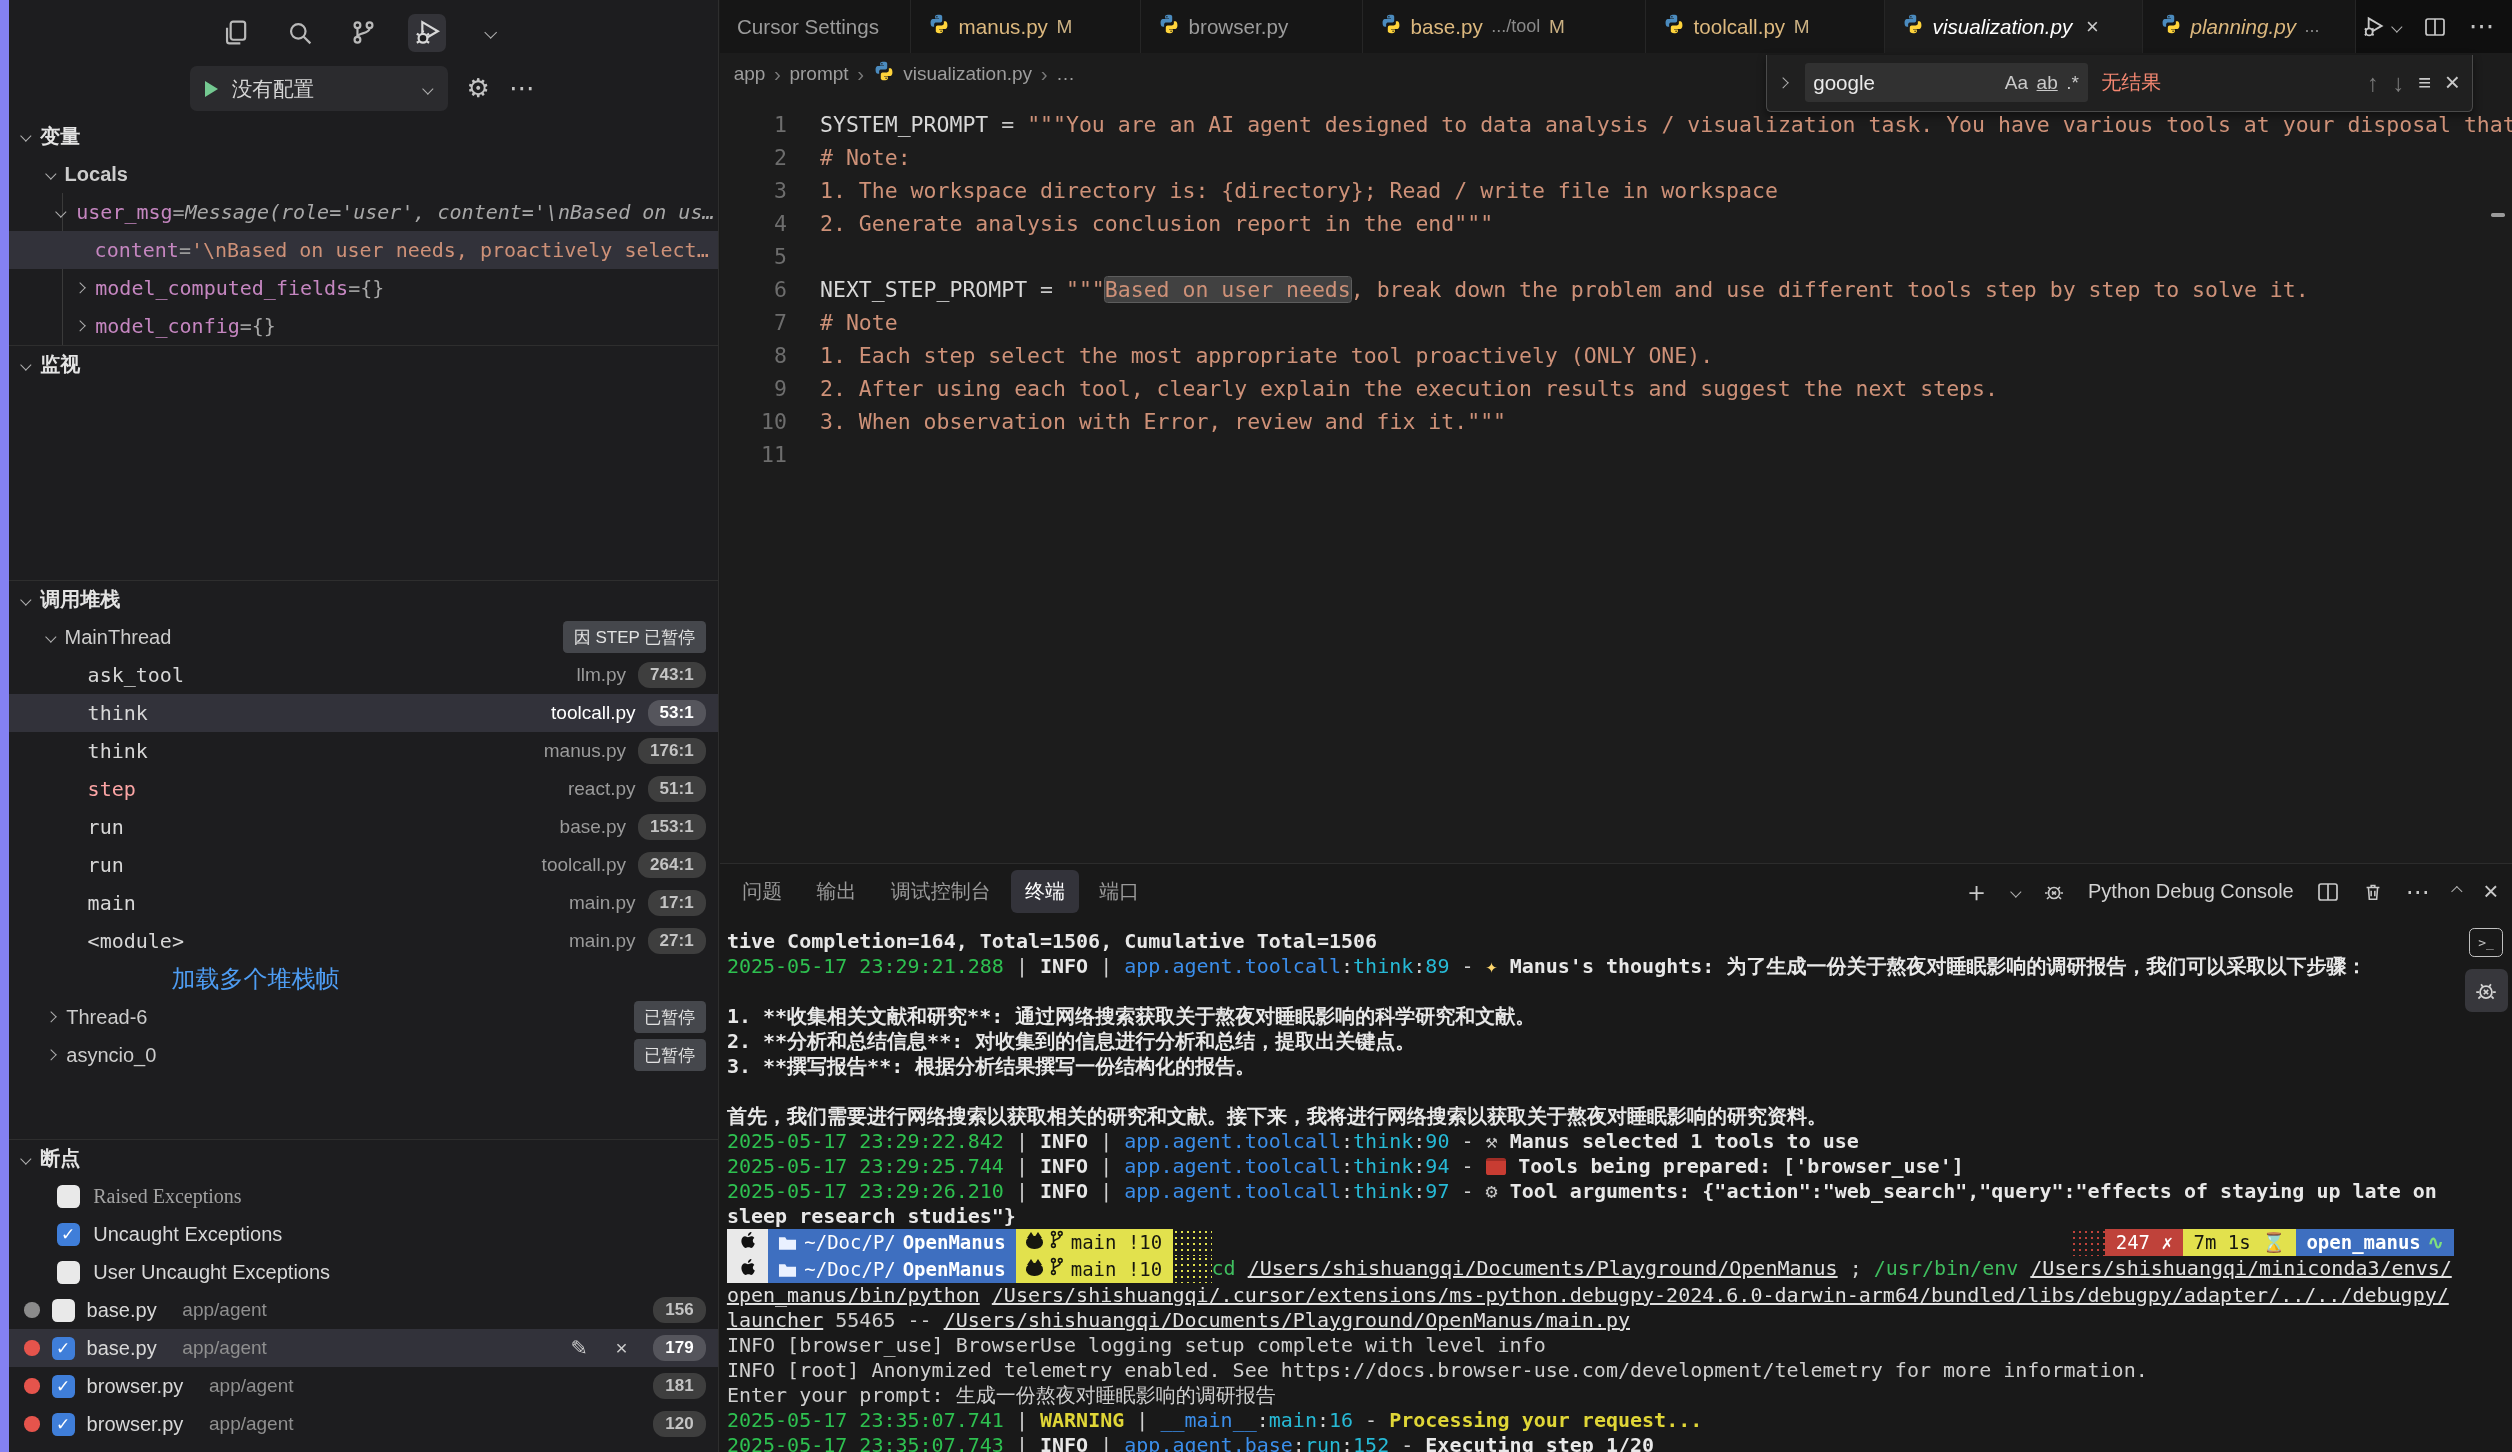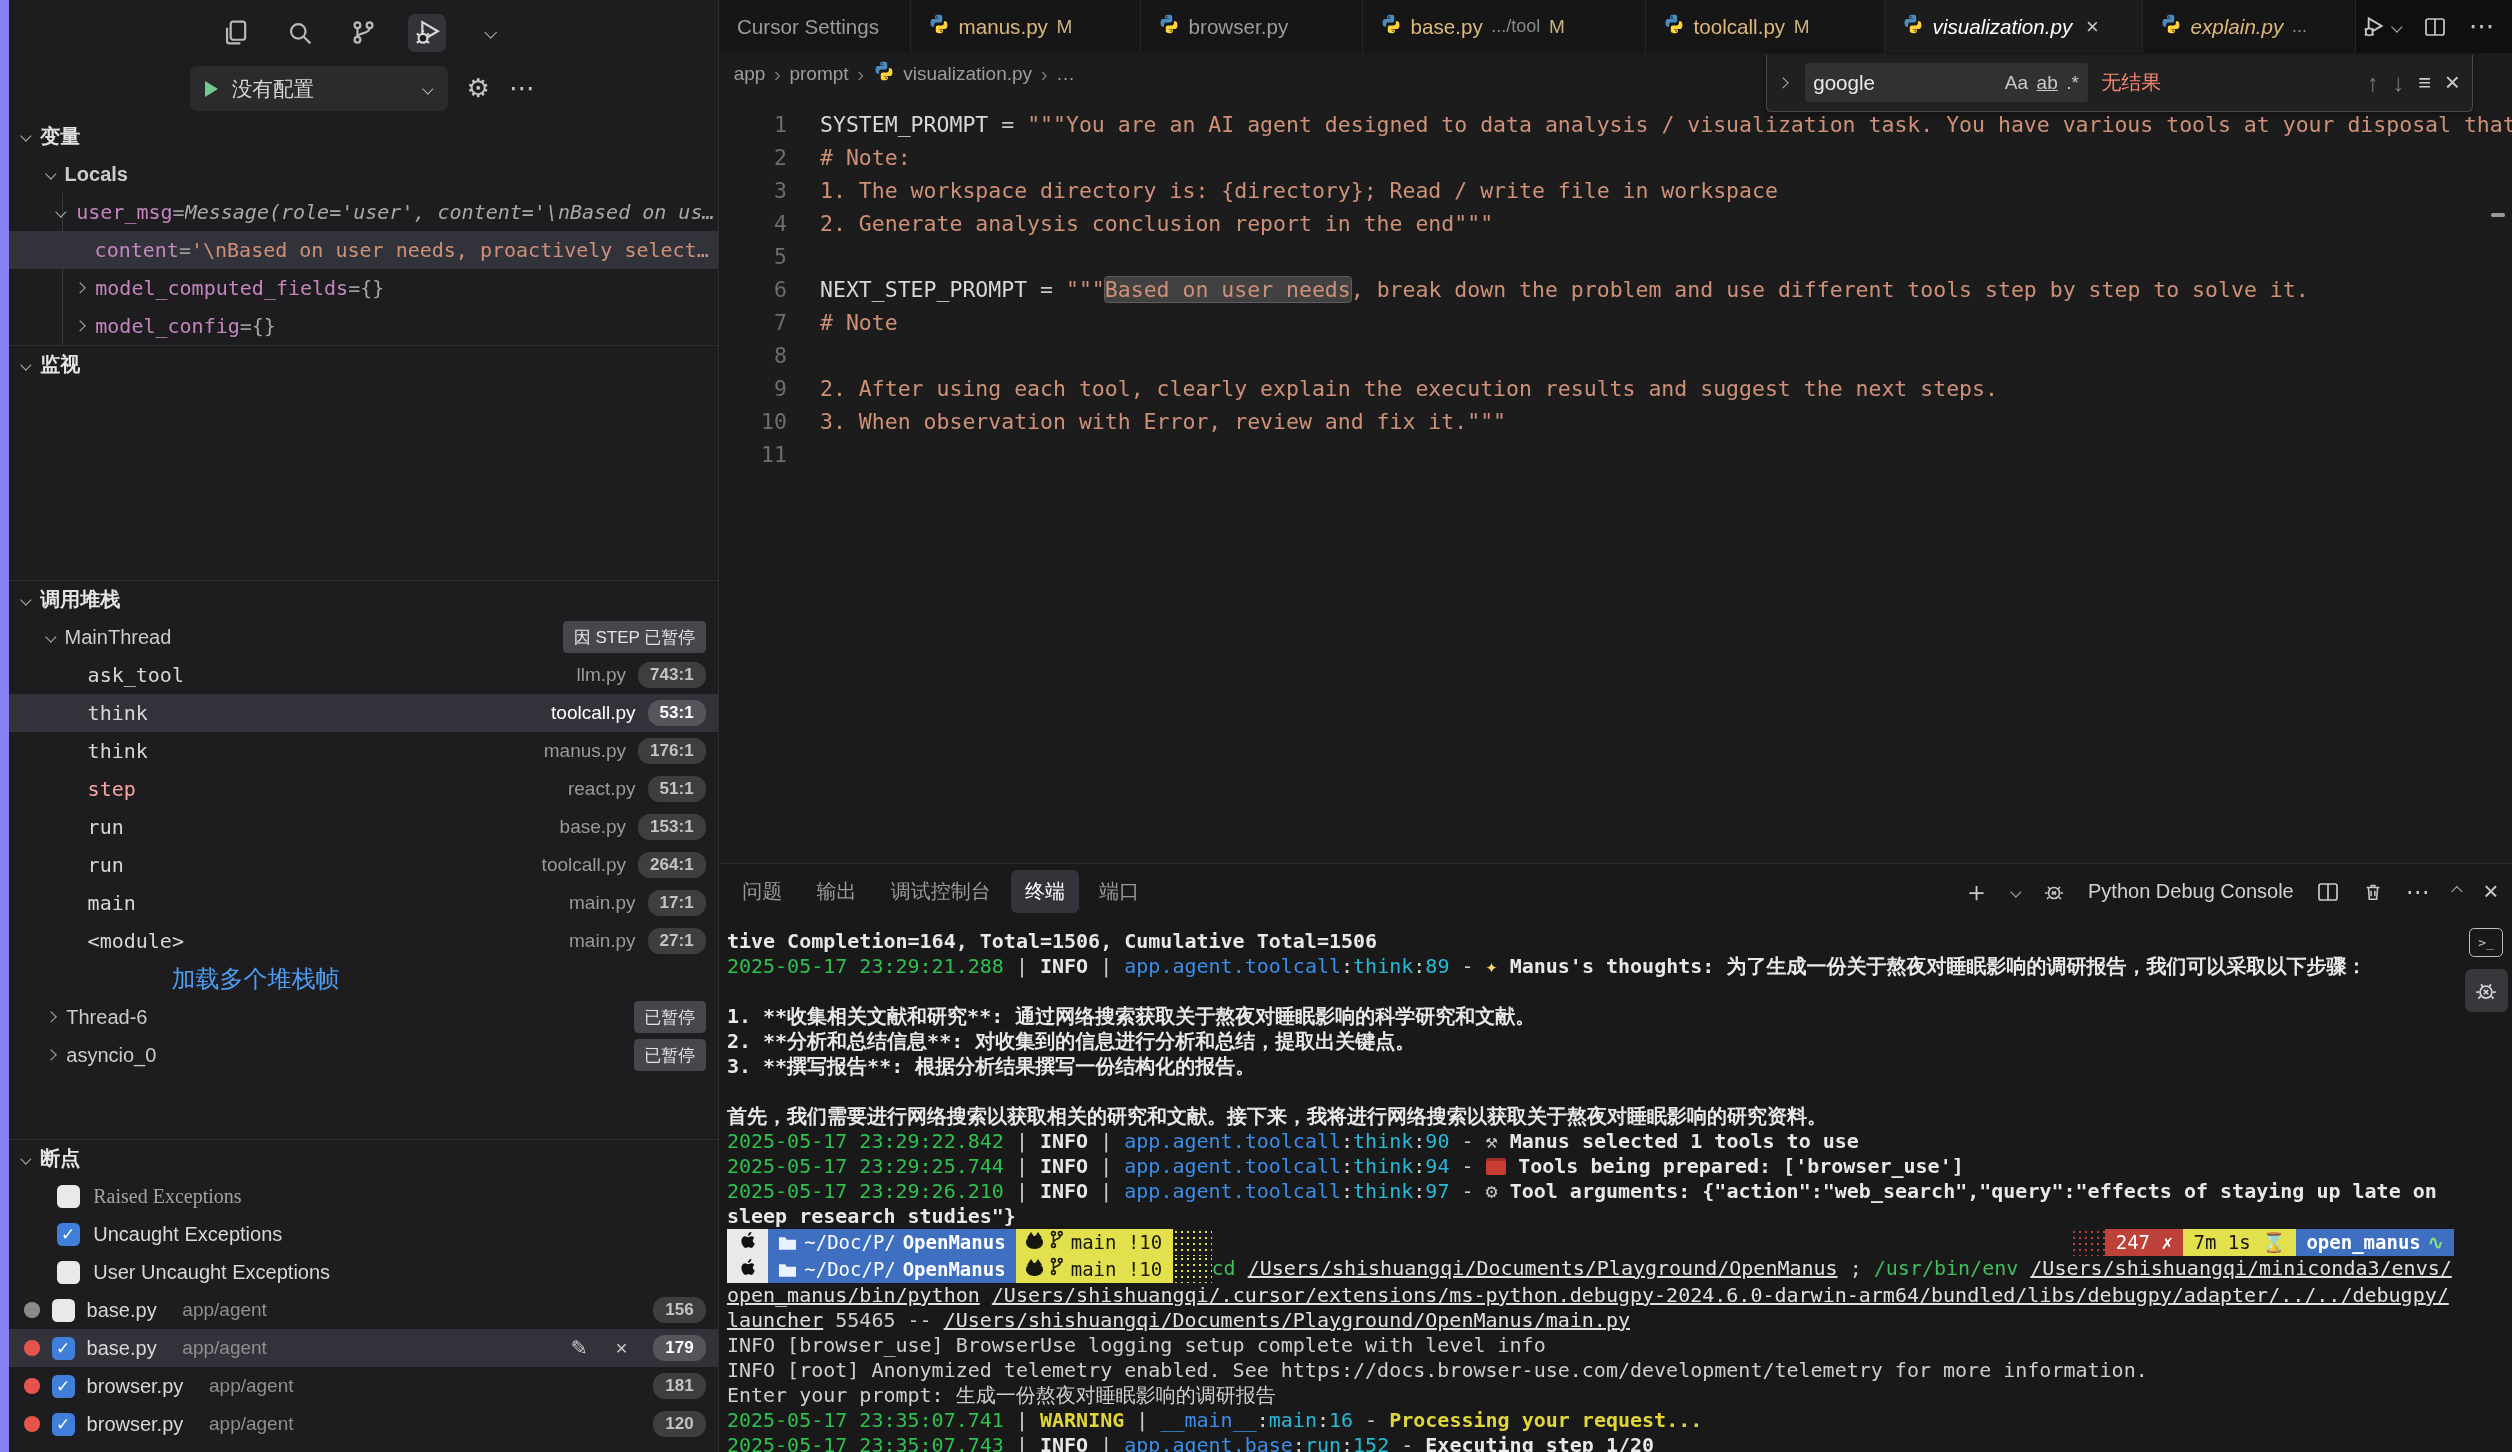--- a/index.html
+++ b/index.html
@@ -390,21 +390,21 @@
               <path fill="#ffd43b" d="M12.1 22c4.4 0 4.1-1.9 4.1-1.9v-2h-4.2v-.6h6.4s2.8.3 2.8-4.1c0-4.4-2.4-4.3-2.4-4.3h-1.5v2.1s.1 2.4-2.4 2.4H10.8s-2.3 0-2.3 2.2v3.7S8.1 22 12.1 22zm2.3-1.3a.76.76 0 1 1 0-1.5.76.76 0 0 1 0 1.5z"></path>
             </svg></span>
           <span class="t-act it">visualization.py</span>
           <span class="close">×</span>
         </div>
         <div class="tab" style="width: 213px;">
           <span><svg width="22" height="22" viewBox="0 0 24 24">
               <path fill="#4b8bbe" d="M11.9 2c-4.4 0-4.1 1.9-4.1 1.9v2h4.2v.6H5.6S2.8 6.2 2.8 10.6c0 4.4 2.4 4.3 2.4 4.3h1.5v-2.1s-.1-2.4 2.4-2.4h4.1s2.3 0 2.3-2.2V4.1S15.9 2 11.9 2zm-2.3 1.3a.76.76 0 1 1 0 1.5.76.76 0 0 1 0-1.5z"></path>
               <path fill="#ffd43b" d="M12.1 22c4.4 0 4.1-1.9 4.1-1.9v-2h-4.2v-.6h6.4s2.8.3 2.8-4.1c0-4.4-2.4-4.3-2.4-4.3h-1.5v2.1s.1 2.4-2.4 2.4H10.8s-2.3 0-2.3 2.2v3.7S8.1 22 12.1 22zm2.3-1.3a.76.76 0 1 1 0-1.5.76.76 0 0 1 0 1.5z"></path>
             </svg></span>
-          <span class="t-mod it">explain.py</span>
+          <span class="t-mod it">planning.py</span>
           <span class="desc">...</span>
         </div>
       </div>
     <div class="tab-actions">
       <span style="display:flex; align-items:center; gap:6.9px;">
         <svg class="icon" width="26" height="26" viewBox="0 0 24 24" fill="none" stroke="#c9c9c9" stroke-width="1.7">
             <path d="M8 4l12 7-12 7z"></path>
             <circle cx="8.5" cy="16.5" r="3.2" fill="#0f0f0f"></circle>
             <path d="M6 14.4l-1.6-.9M6 18.6l-1.6.9M11 14.4l1.6-.9M11 18.6l1.6.9"></path>
           </svg>
@@ -474,20 +474,21 @@
         <div class="cl">
           <span class="ln">6</span>
           <span class="ct"><span class="c-v">NEXT_STEP_PROMPT</span><span class="c-o"> = </span><span class="c-s">"""</span><span class="c-hl">Based on user needs</span><span class="c-s">, break down the problem and use different tools step by step to solve it.</span></span>
         </div>
         <div class="cl">
           <span class="ln">7</span>
           <span class="ct"><span class="c-s"># Note</span></span>
         </div>
         <div class="cl">
           <span class="ln">8</span>
+          <span class="ct"><span class="c-s">1. Each step select the most appropriate tool proactively (ONLY ONE).</span></span>
         </div>
         <div class="cl">
           <span class="ln">9</span>
           <span class="ct"><span class="c-s">2. After using each tool, clearly explain the execution results and suggest the next steps.</span></span>
         </div>
         <div class="cl">
           <span class="ln">10</span>
           <span class="ct"><span class="c-s">3. When observation with Error, review and fix it."""</span></span>
         </div>
         <div class="cl">

